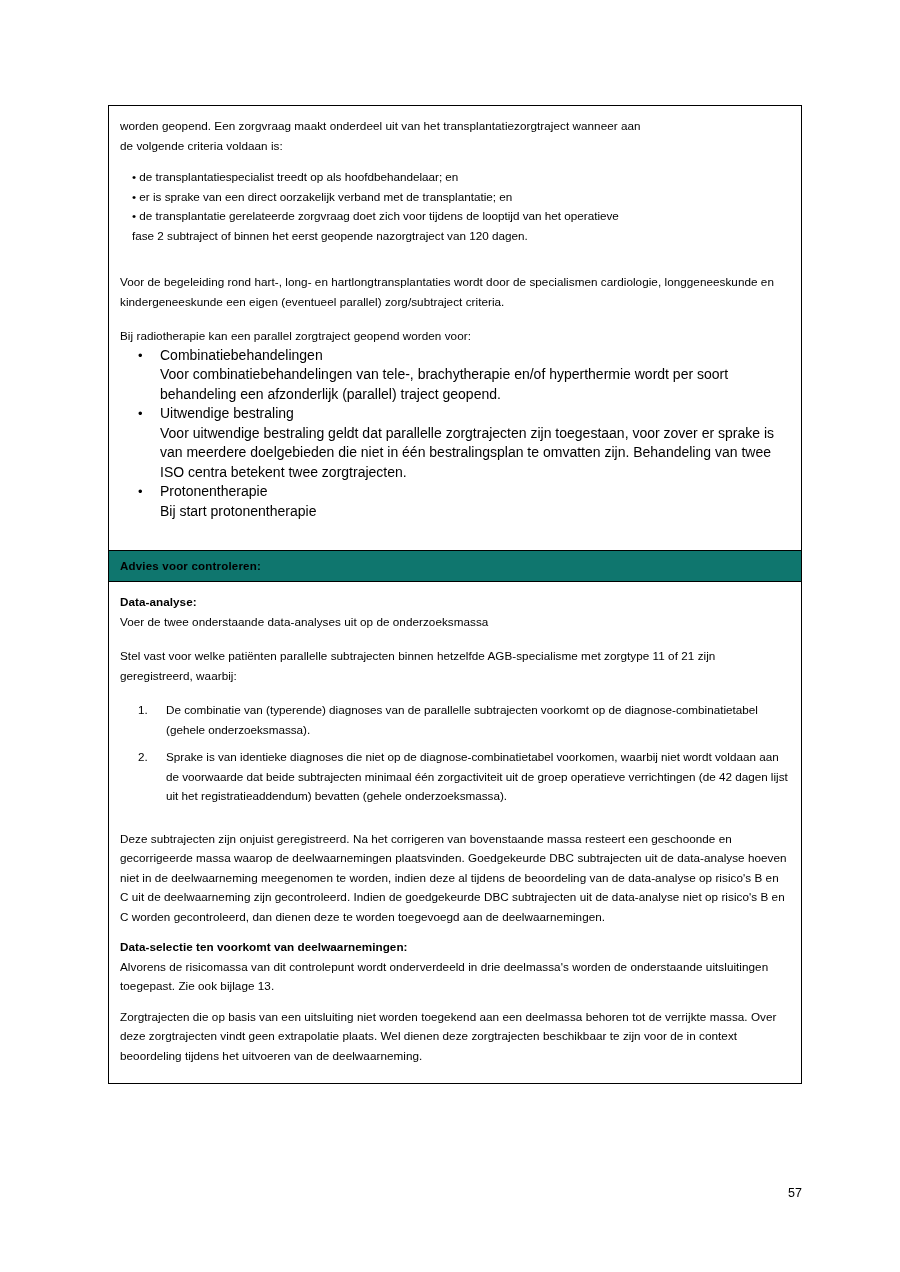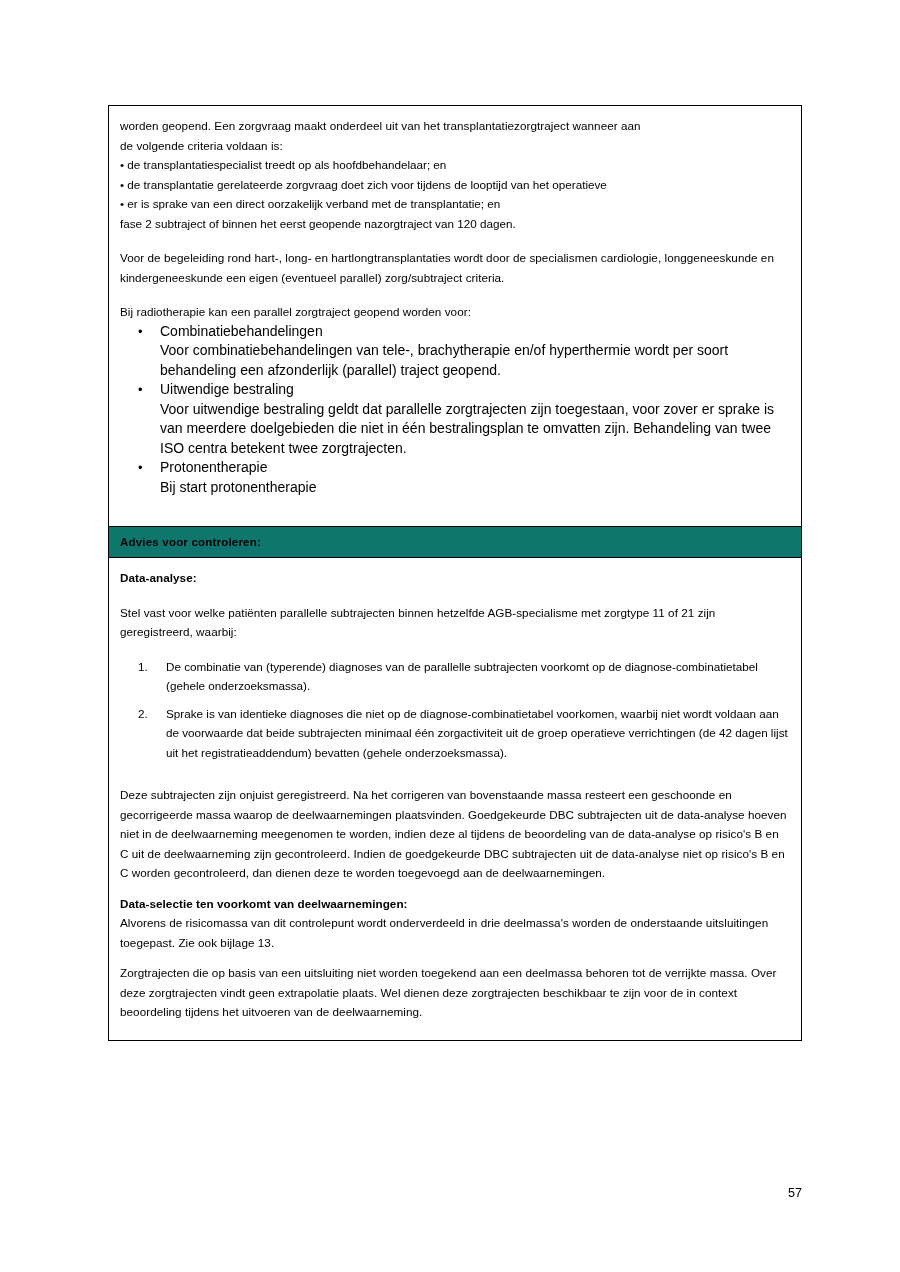--- a/index.html
+++ b/index.html
@@ -61,21 +61,21 @@
   .gap {
     height: 15px;
   }
   .gap-sm {
     height: 11px;
   }
   .bold {
     font-weight: bold;
   }
   ul.dash {
-    margin: 0;
+    margin: 12px;
     padding: 0;
     list-style: none;
   }
   ul.dash li {
     font-size: 11.7px;
     line-height: 19.5px;
   }
   ul.bullets {
     margin: 0;
     padding: 0;
@@ -134,22 +134,22 @@
 <div class="page">
 
   <div class="doc-frame">
 
     <div class="section section-top">
       <p>worden geopend. Een zorgvraag maakt onderdeel uit van het transplantatiezorgtraject wanneer aan</p>
       <p>de volgende criteria voldaan is:</p>
 
       <ul class="dash">
         <li>• de transplantatiespecialist treedt op als hoofdbehandelaar; en</li>
+        <li>• er is sprake van een direct oorzakelijk verband met de transplantatie; en</li>
         <li>• de transplantatie gerelateerde zorgvraag doet zich voor tijdens de looptijd van het operatieve</li>
-        <li>• er is sprake van een direct oorzakelijk verband met de transplantatie; en</li>
         <li>fase 2 subtraject of binnen het eerst geopende nazorgtraject van 120 dagen.</li>
       </ul>
 
       <div class="gap"></div>
 
       <p>Voor de begeleiding rond hart-, long- en hartlongtransplantaties wordt door de specialismen cardiologie, longgeneeskunde en kindergeneeskunde een eigen (eventueel parallel) zorg/subtraject criteria.</p>
 
       <div class="gap"></div>
 
       <p>Bij radiotherapie kan een parallel zorgtraject geopend worden voor:</p>
@@ -174,20 +174,21 @@
 
       <div class="gap"></div>
     </div>
 
     <div class="band">
       <div class="band-title">Advies voor controleren:</div>
     </div>
 
     <div class="section section-bottom">
       <p class="bold">Data-analyse:</p>
+      <p>Voer de twee onderstaande data-analyses uit op de onderzoeksmassa</p>
 
       <div class="gap"></div>
 
       <p>Stel vast voor welke patiënten parallelle subtrajecten binnen hetzelfde AGB-specialisme met zorgtype 11 of 21 zijn geregistreerd, waarbij:</p>
 
       <div class="gap"></div>
 
       <ol class="numbered">
         <li>
           <span class="num">1.</span>

